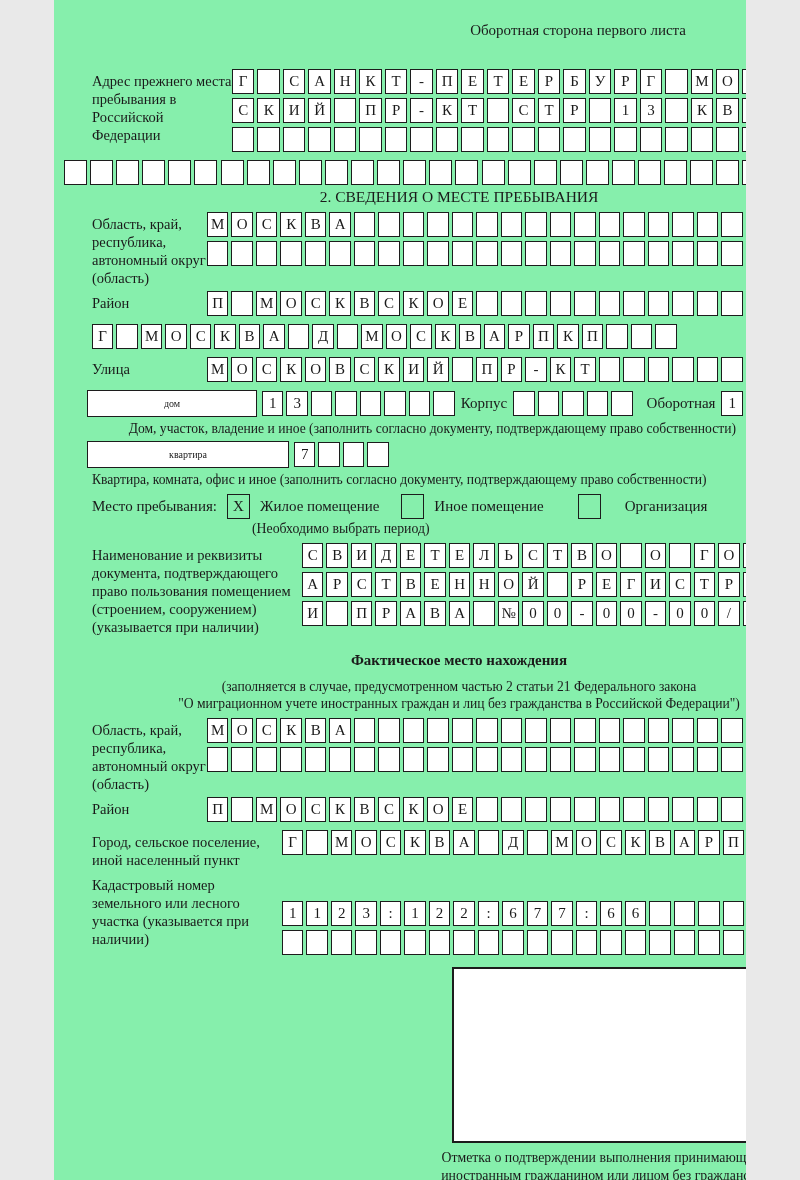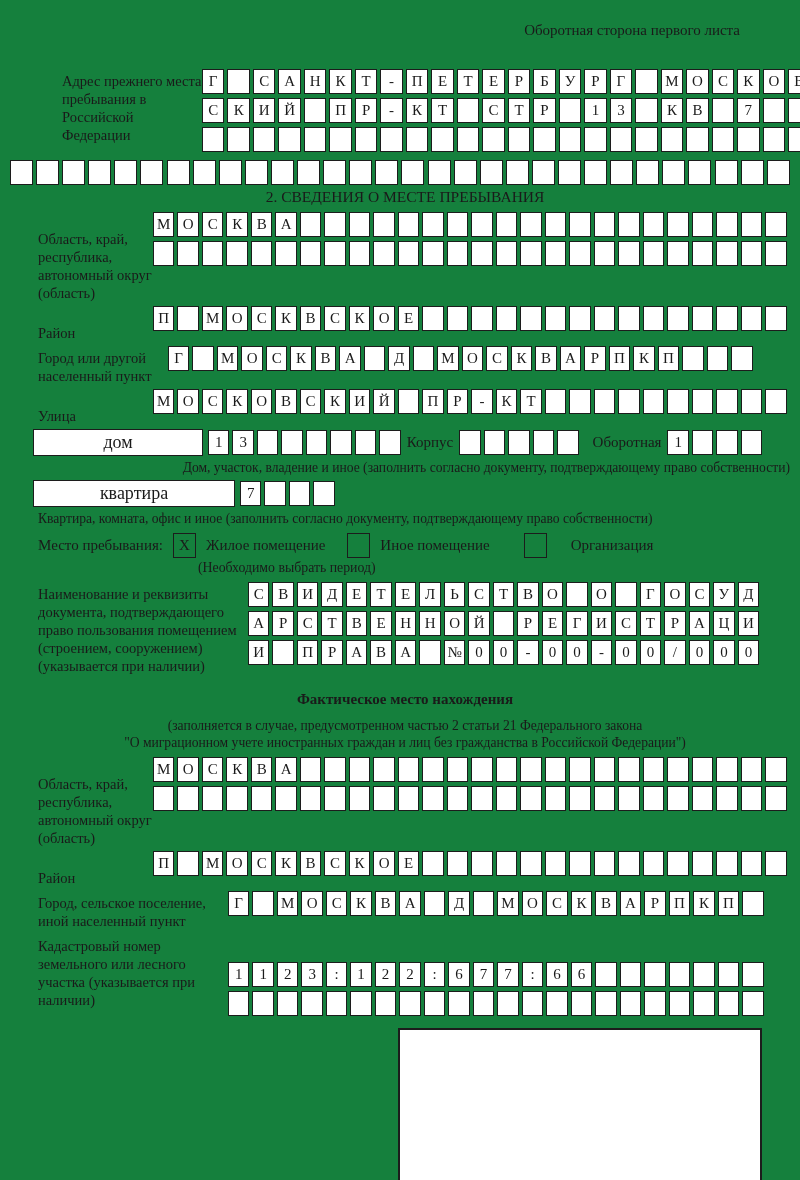--- a/index.html
+++ b/index.html
@@ -1,40 +1,40 @@
 <!DOCTYPE html>
 <html><head>
 <meta charset="utf-8">
 <style>
   html,body{margin:0;padding:0;background:#e9e9e9;}
   .page{
-    width:800px;height:1180px;margin:0 auto;background:#15803d;
+    width:692px;height:1180px;margin:0 auto;background:#86efac;
     font-family:"Liberation Serif","DejaVu Serif",serif;color:#1a1a1a;
     box-sizing:border-box;padding:8px 10px 0 38px;position:relative;overflow:hidden;
   }
   .header-note{text-align:right;font-size:15px;margin:14px 50px 30px 0;}
   .field{display:flex;align-items:flex-start;margin-bottom:4px;}
   .flabel{font-size:14.5px;line-height:18px;padding-top:3px;flex:none;}
-  .w140{width:140px;margin-left:24px;} .w115{width:115px;margin-top:15px;} .w130{width:130px;} .w190{width:190px;} .w210{width:210px;}
+  .w140{width:140px;} .w115{width:115px;} .w130{width:130px;} .w190{width:190px;} .w210{width:210px;}
   .rows{display:flex;flex-direction:column;}
   .boxrow{display:flex;gap:3.1px;margin-bottom:4px;}
   .cell{
     width:21.4px;height:25px;border:1.6px solid #1c1c1c;box-sizing:border-box;flex:none;
     display:flex;align-items:center;justify-content:center;font-size:15px;line-height:1;
     background:#fff;
   }
   .prev .cell{width:22.4px;}
   .full-row{margin-left:-28px;margin-bottom:2px;}
   .full-row .cell{width:23px;}
   .footnote{font-size:13.6px;text-align:center;margin:1px 0 2px -28px;width:790px;}
   .sec-title{font-size:15.5px;font-weight:normal;text-align:center;margin:3px 10px 6px -28px;width:790px;}
   .inline-row{display:flex;align-items:center;margin-bottom:4px;}
   .label-box{
     border:1.6px solid #1c1c1c;height:27px;box-sizing:border-box;flex:none;
-    display:flex;align-items:center;justify-content:center;font-size:18px;background:#fff;
+    display:flex;align-items:center;justify-content:center;font-size:10px;background:#fff;
   }
   .lb-dom{width:170px;margin-left:-5px;}
   .lb-kv{width:202px;margin-left:-5px;}
   .gap5{width:5px;flex:none;}
   .small-label{font-size:15px;flex:none;padding:0 6px;}
   .note-line{font-size:13.6px;text-align:center;margin:0 0 1px -28px;width:790px;}
   .check-row{display:flex;align-items:center;font-size:15px;margin:6px 0 2px 0;}
   .checkbox{width:23px;height:25px;border:1.6px solid #1c1c1c;box-sizing:border-box;flex:none;
     display:flex;align-items:center;justify-content:center;font-size:15px;margin:0 10px;}
   .check-note{font-size:13.8px;margin:2px 0 6px 160px;}
@@ -255,21 +255,20 @@
         <span class="cell"></span>
         <span class="cell"></span>
         <span class="cell"></span>
         <span class="cell"></span>
         <span class="cell"></span>
         <span class="cell"></span>
       </div>
   </div>
 
   <div class="field">
-    <div class="flabel w130">Город или другой населенный пункт</div>
     <div class="boxrow">
         <span class="cell">Г</span>
         <span class="cell"></span>
         <span class="cell">М</span>
         <span class="cell">О</span>
         <span class="cell">С</span>
         <span class="cell">К</span>
         <span class="cell">В</span>
         <span class="cell">А</span>
         <span class="cell"></span>

